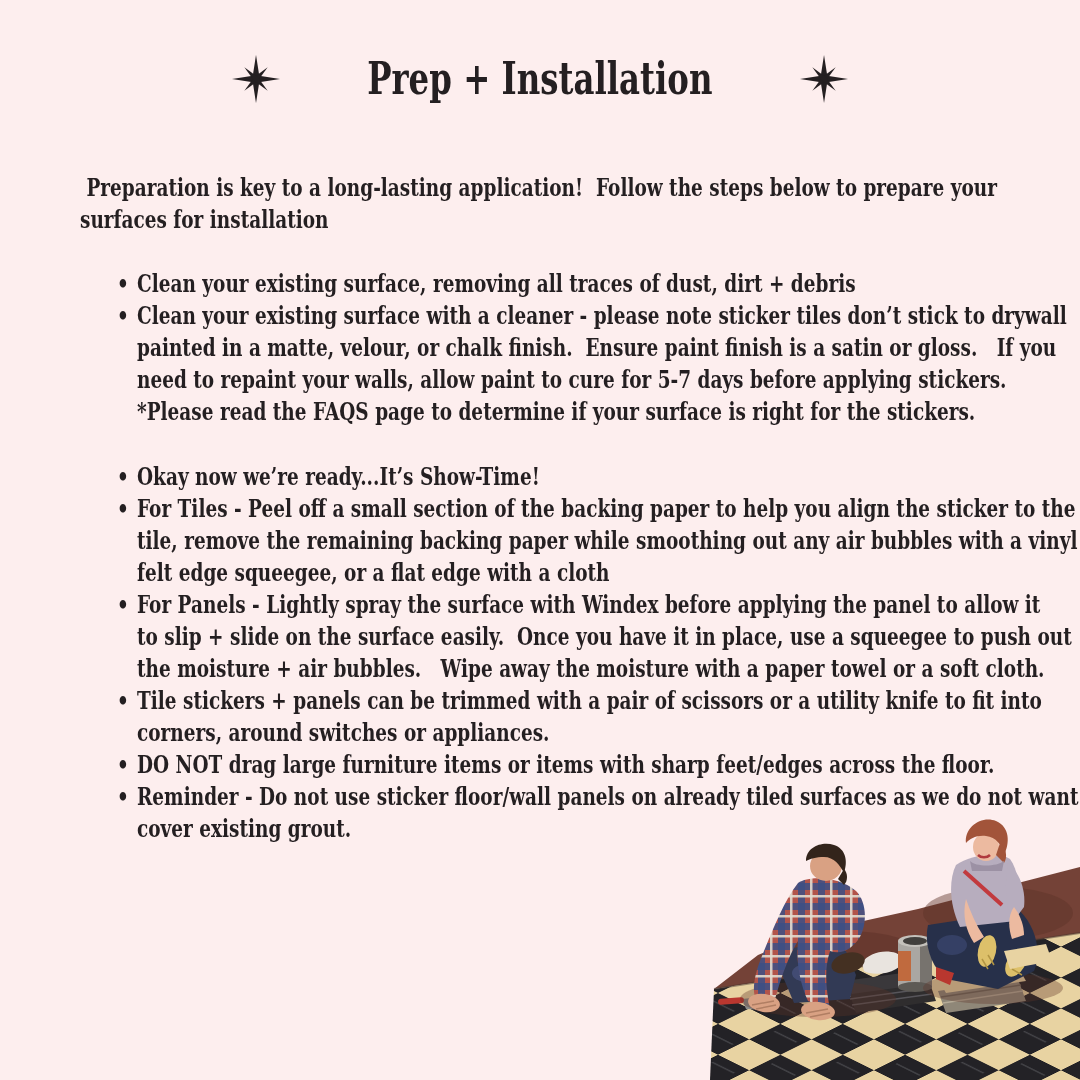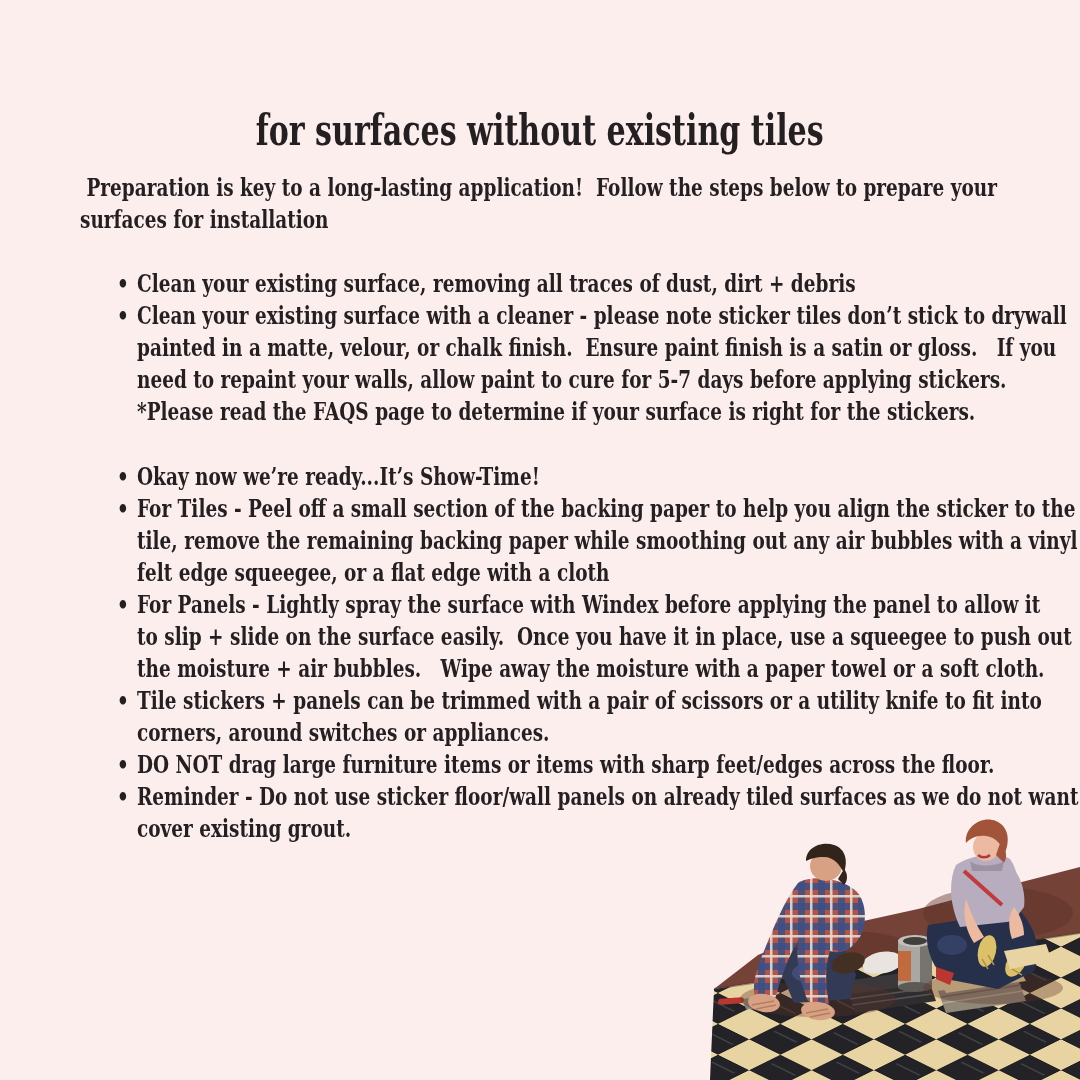--- a/index.html
+++ b/index.html
@@ -39,22 +39,38 @@
     font-size:24px; line-height:32px;
   }
   
   .illo{position:absolute; left:698px; top:803px; width:382px; height:277px;}
 </style>
 </head>
 <body>
 
 <div class="page">
 
-  <div class="title2">
-    <span class="squeeze">for surfaces without existing tiles</span>
+  <div class="title1">
+    <svg class="sparkle" viewBox="0 0 64 64" aria-hidden="true">
+      <path fill="#241f21" d="M32 0 L37 32 L32 64 L27 32 Z"></path>
+      <path fill="#241f21" d="M0 32 L32 27 L64 32 L32 37 Z"></path>
+      <g transform="rotate(45 32 32)">
+        <path fill="#241f21" d="M32 10 L35.5 32 L32 54 L28.5 32 Z"></path>
+        <path fill="#241f21" d="M10 32 L32 28.5 L54 32 L32 35.5 Z"></path>
+      </g>
+    </svg>
+    <span class="squeeze">Prep + Installation</span>
+    <svg class="sparkle" viewBox="0 0 64 64" aria-hidden="true">
+      <path fill="#241f21" d="M32 0 L37 32 L32 64 L27 32 Z"></path>
+      <path fill="#241f21" d="M0 32 L32 27 L64 32 L32 37 Z"></path>
+      <g transform="rotate(45 32 32)">
+        <path fill="#241f21" d="M32 10 L35.5 32 L32 54 L28.5 32 Z"></path>
+        <path fill="#241f21" d="M10 32 L32 28.5 L54 32 L32 35.5 Z"></path>
+      </g>
+    </svg>
   </div>
 
   <div class="intro copy lines"> Preparation is key to a long-lasting application!  Follow the steps below to prepare your
 surfaces for installation</div>
 
   <ul class="bullets g1 copy">
     <li><span class="lines">Clean your existing surface, removing all traces of dust, dirt + debris</span></li>
     <li><span class="lines">Clean your existing surface with a cleaner - please note sticker tiles don’t stick to drywall
 painted in a matte, velour, or chalk finish.  Ensure paint finish is a satin or gloss.   If you
 need to repaint your walls, allow paint to cure for 5-7 days before applying stickers.

